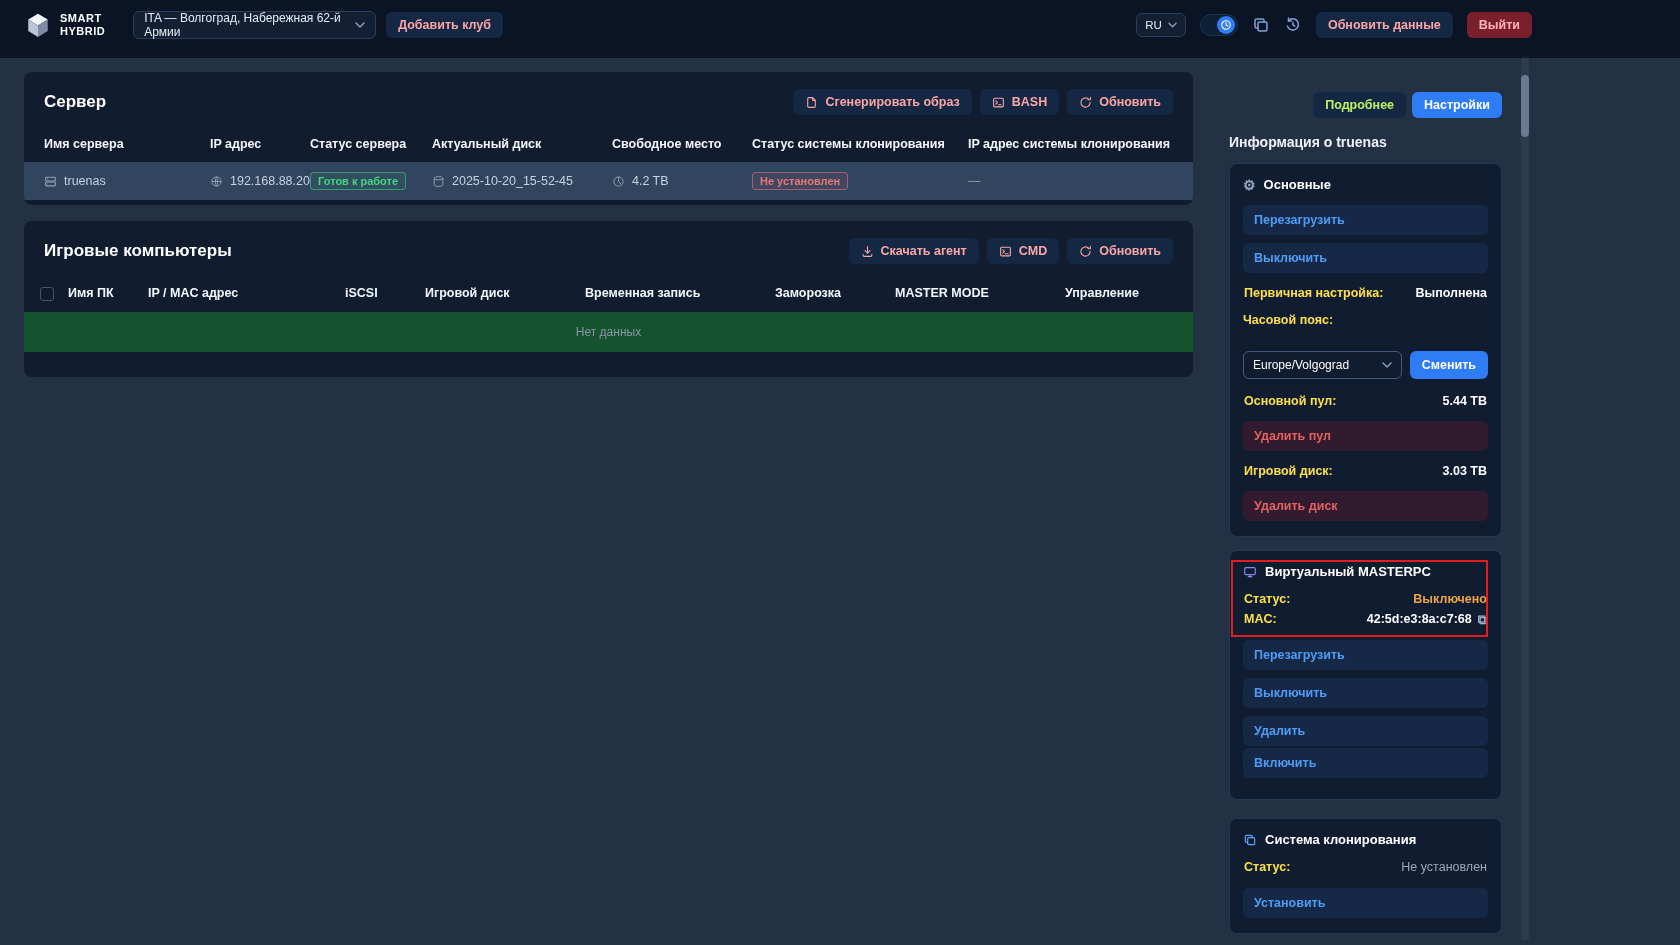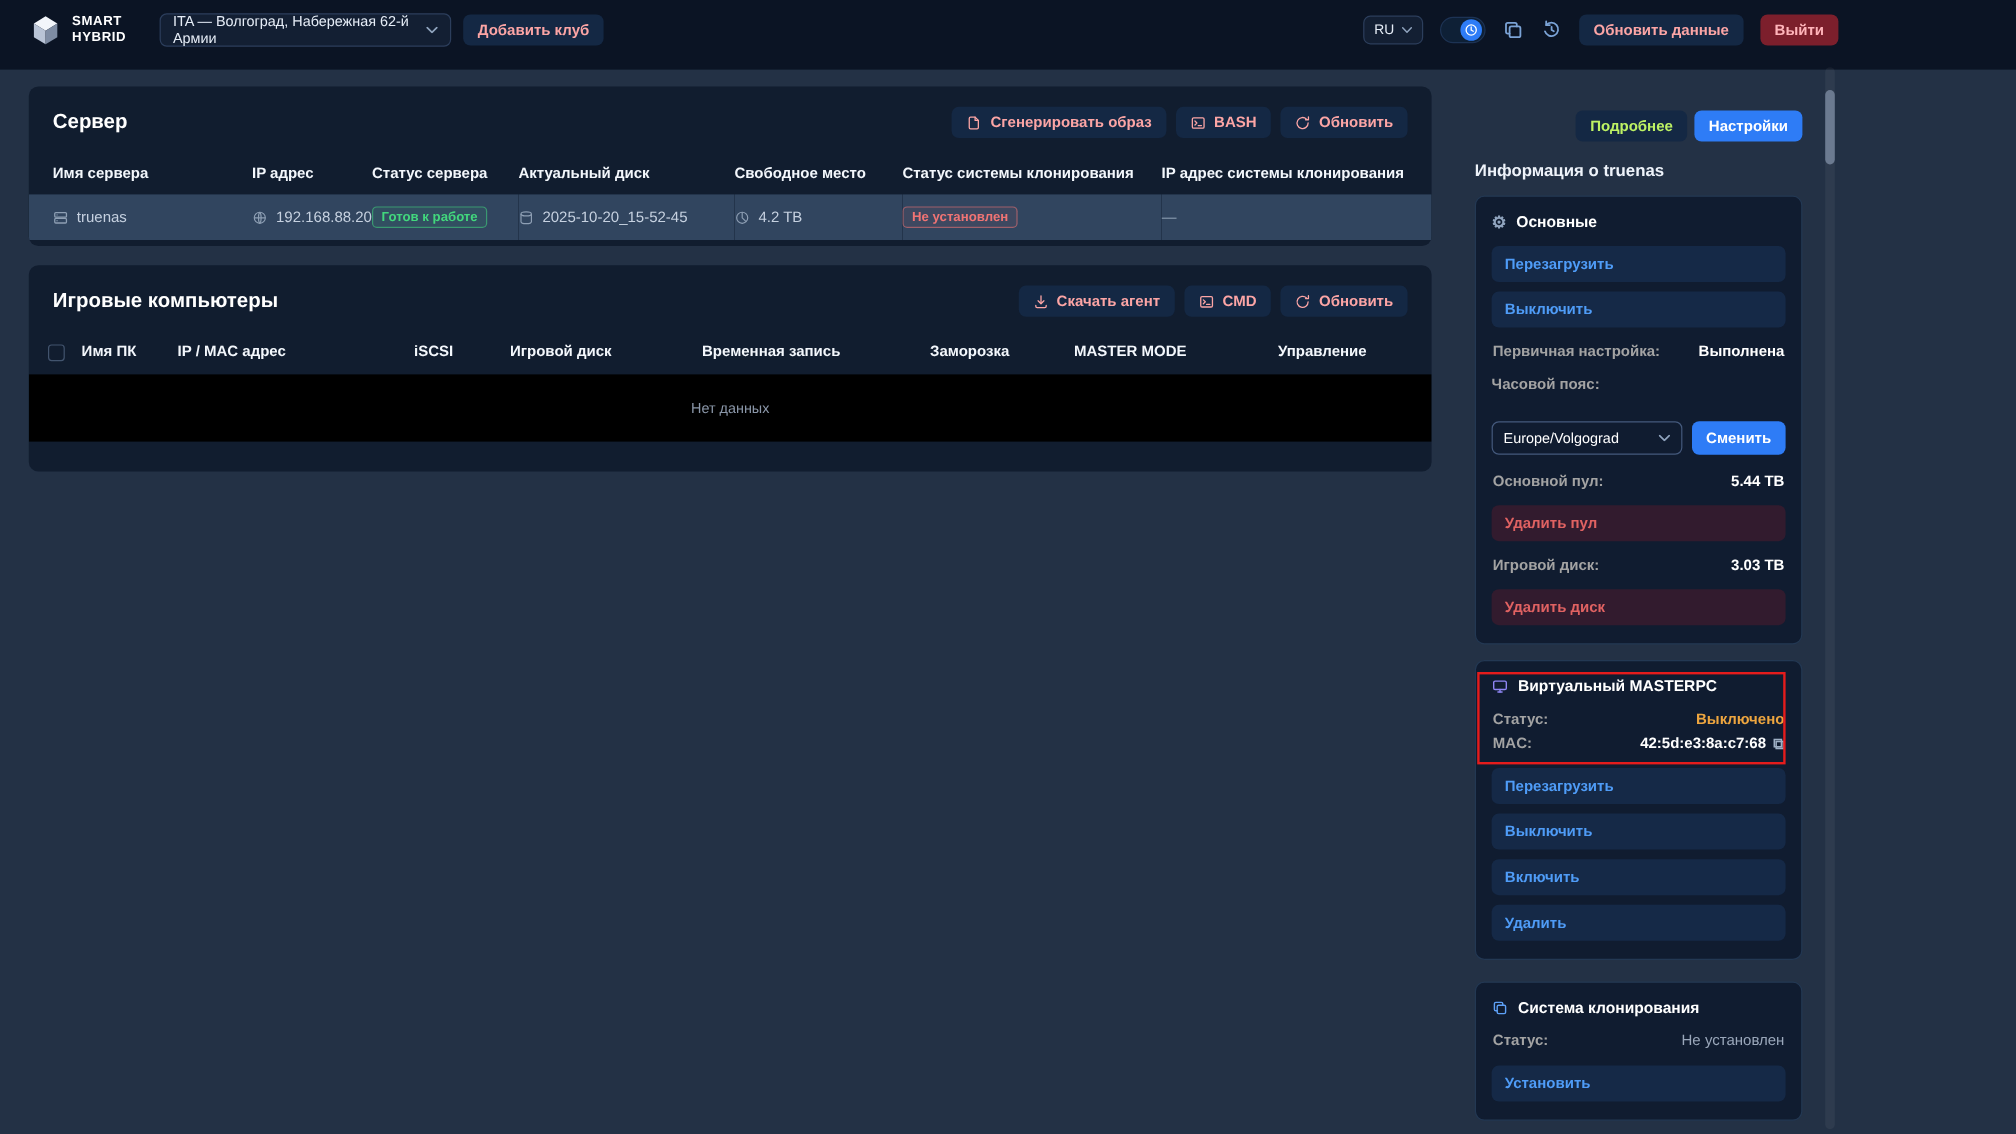--- a/index.html
+++ b/index.html
@@ -43,38 +43,38 @@
   td{padding:10px 8px 10px 0;color:#c6d1e0;font-size:12.5px;white-space:nowrap;overflow:hidden}
   .cell{display:inline-flex;align-items:center;gap:7px;vertical-align:middle}
   .cell .ic{color:#8e9fb4}
   .copy-glyph{color:#9fb0c5;font-size:13px;cursor:pointer;line-height:1}
   .badge{display:inline-block;font-size:11px;font-weight:bold;padding:2px 7px;border-radius:4px;border:1px solid}
   .badge-green{color:#42d77d;border-color:rgba(66,215,125,.55);background:rgba(66,215,125,.07)}
   .badge-red{color:#f07474;border-color:rgba(240,116,116,.55);background:rgba(240,116,116,.07)}
   .dash{color:#8fa0b4}
   .th-cb{padding-left:16px}
   .cb{display:inline-block;width:14px;height:14px;border:1.5px solid #42546e;border-radius:3px;cursor:pointer;vertical-align:middle}
-  .empty{height:56px;background:#000000;display:flex;align-items:center;justify-content:center;
+  .empty{height:40px;background:#14532d;display:flex;align-items:center;justify-content:center;
          color:#8a96a8;font-size:12px;margin-bottom:20px}
 
   
   .sidebar{position:absolute;left:1229px;top:92px;width:273px}
   .tabs{display:flex;justify-content:flex-end;gap:6px}
   .tab{border:none;padding:6px 12px;font-size:12.5px;font-weight:bold;border-radius:6px;cursor:pointer;font-family:inherit}
   .tab-inactive{background:#142844;color:#bef264}
   .tab-active{background:#2e7cf6;color:#fff}
   .sb-heading{margin-top:16px;font-size:14px;font-weight:bold;color:#eef3fa}
   .section{margin-top:13px;background:#101c30;border:1px solid #233853;border-radius:8px;padding:13px;position:relative}
   .sec-head{display:flex;align-items:center;gap:8px;color:#fff;font-weight:bold;font-size:13px;margin-bottom:13px}
   .gear{color:#90a4be;font-size:14px;line-height:1}
   .sb-btn{display:block;width:100%;text-align:left;background:#152947;color:#4f9cf7;font-weight:bold;
           font-size:12.5px;border:none;border-radius:6px;padding:8px 11px;margin-bottom:8px;cursor:pointer;font-family:inherit}
   .sb-btn-danger{background:#321b2e;color:#e06262}
   .inforow{display:flex;justify-content:space-between;align-items:center;margin:13px 1px}
-  .lbl{color:#a3a3a3;font-weight:bold;font-size:12.5px}
+  .lbl{color:#fde047;font-weight:bold;font-size:12.5px}
   .val{color:#fff;font-weight:bold;font-size:12.5px;display:inline-flex;align-items:center;gap:6px}
   .val-warn{color:#eda53f}
   .val-muted{color:#9aa7ba;font-weight:normal}
   .tz-row{display:flex;gap:8px;margin:24px 0 15px}
   .tz-select{flex:1;display:flex;align-items:center;justify-content:space-between;border:1px solid #44597c;
              border-radius:6px;height:28px;padding:0 9px;color:#fff;font-size:12px;cursor:pointer;background:transparent}
   .btn-primary{background:#2e7cf6;color:#fff}
   .annotation{position:absolute;left:1px;top:9px;width:257px;height:77px;border:2px solid #e51c1c;pointer-events:none;z-index:5}
 
   
@@ -378,22 +378,22 @@
     </div>
     <div class="inforow" style="margin:6px 1px 14px">
       <span class="lbl">MAC:</span>
       <span class="val">
         <span>42:5d:e3:8a:c7:68</span>
         <span class="copy-glyph">⧉</span>
       </span>
     </div>
     <button class="sb-btn">Перезагрузить</button>
     <button class="sb-btn">Выключить</button>
+    <button class="sb-btn" style="margin-bottom:2px">Удалить</button>
     <button class="sb-btn">Включить</button>
-    <button class="sb-btn" style="margin-bottom:2px">Удалить</button>
   </div>
 
   <div class="section" style="margin-top:18px">
     <div class="sec-head">
       <svg width="14" height="14" viewBox="0 0 24 24" fill="none" stroke="#5ea1f7" stroke-width="2" stroke-linecap="round" stroke-linejoin="round">
         <rect x="8" y="8" width="12" height="12" rx="2"></rect>
         <path d="M16 8V6a2 2 0 0 0-2-2H6a2 2 0 0 0-2 2v8a2 2 0 0 0 2 2h2"></path>
       </svg>
       <span>Система клонирования</span>
     </div>

